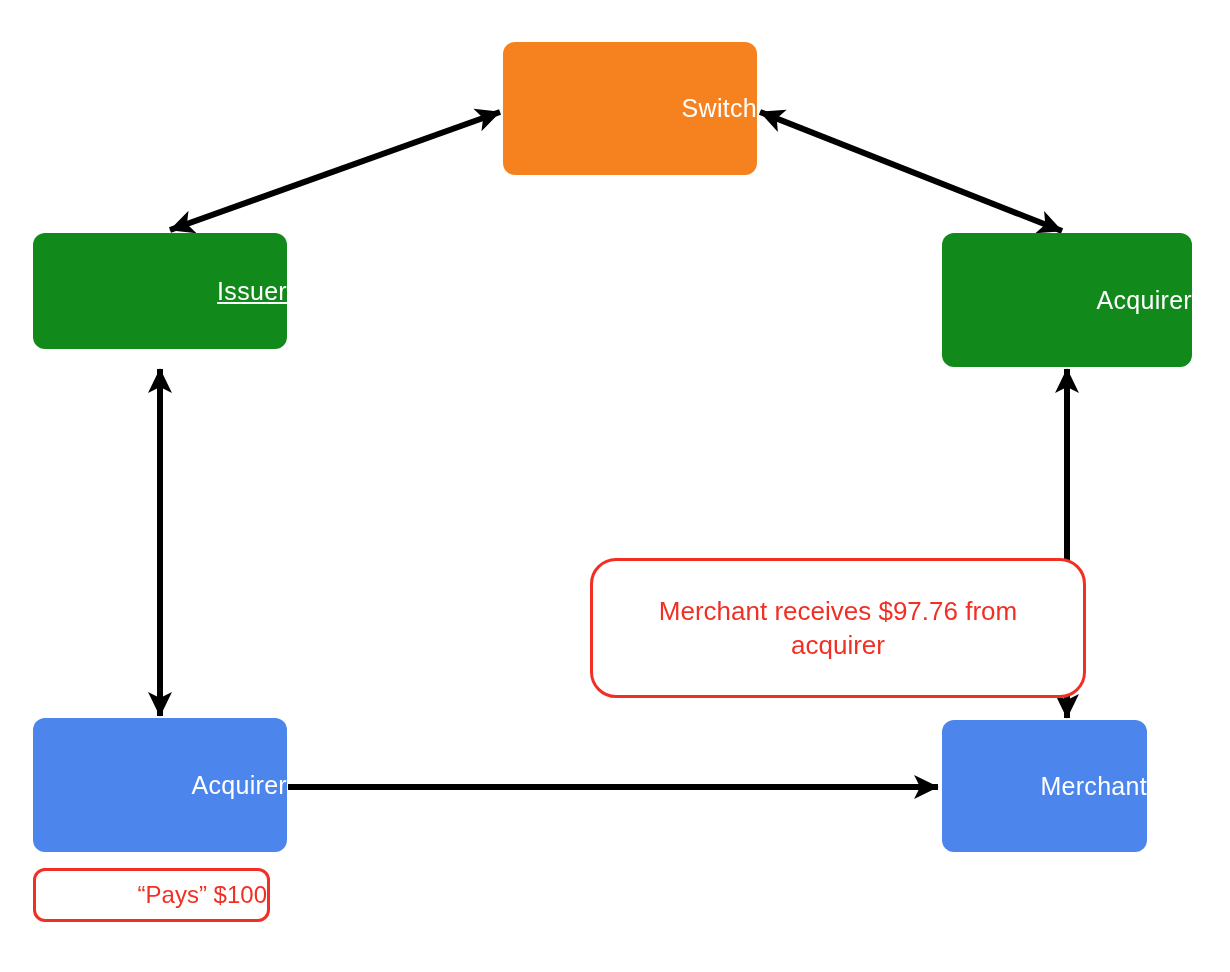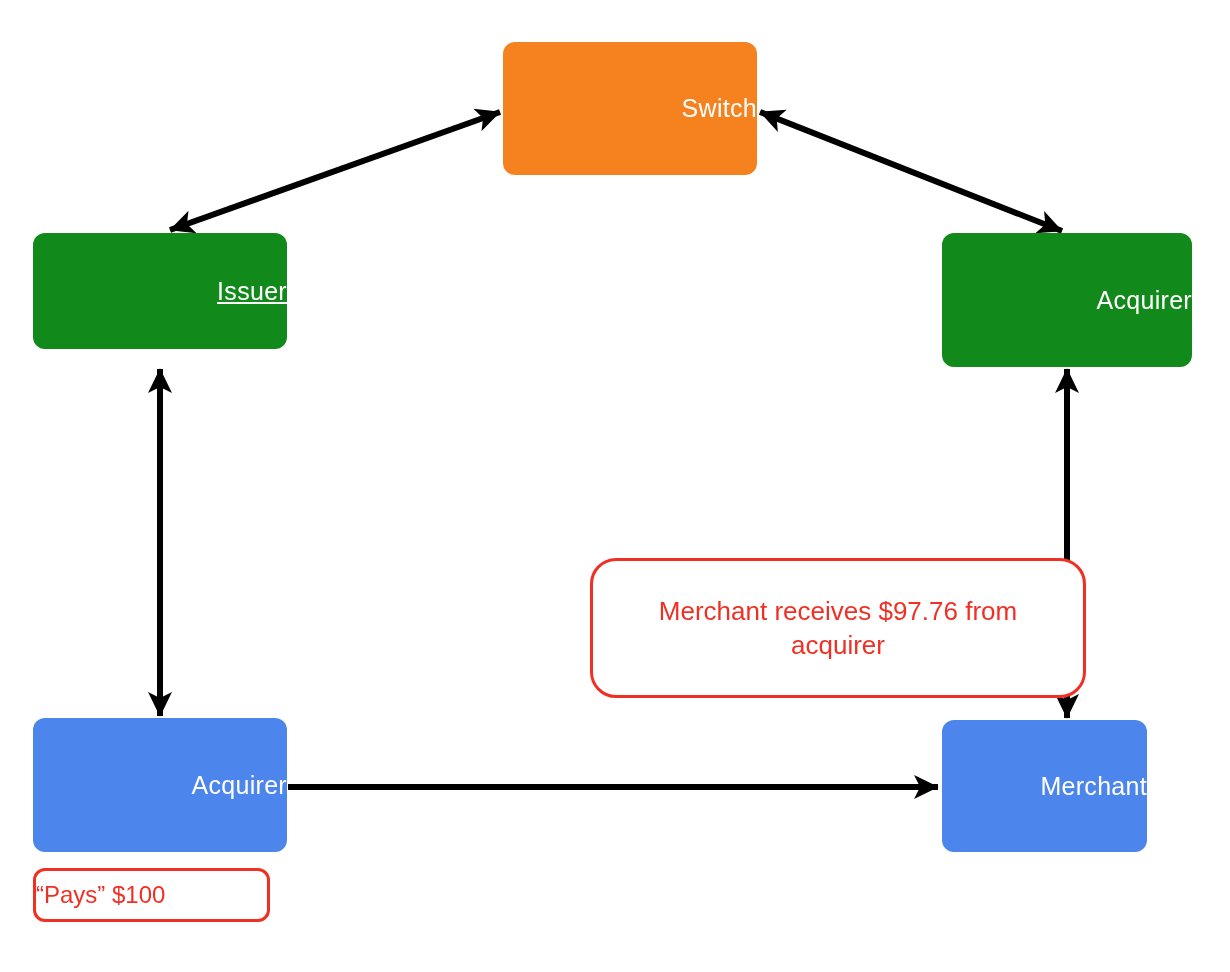--- a/index.html
+++ b/index.html
@@ -70,21 +70,21 @@
   }
   #pays-note {
     left: 33px;
     top: 868px;
     width: 237px;
     height: 54px;
     border-radius: 12px;
     font-size: 24px;
     display: flex;
     align-items: center;
-    justify-content: flex-start;
+    justify-content: flex-end;
   }
 </style>
 </head>
 <body>
 
 <div class="canvas">
 
   <svg class="edges" viewBox="0 0 1230 972">
     <defs>
       <marker id="ah-end" viewBox="0 0 4 4" refX="3.9" refY="2" markerWidth="4.2" markerHeight="4.2" orient="auto" markerUnits="strokeWidth">

